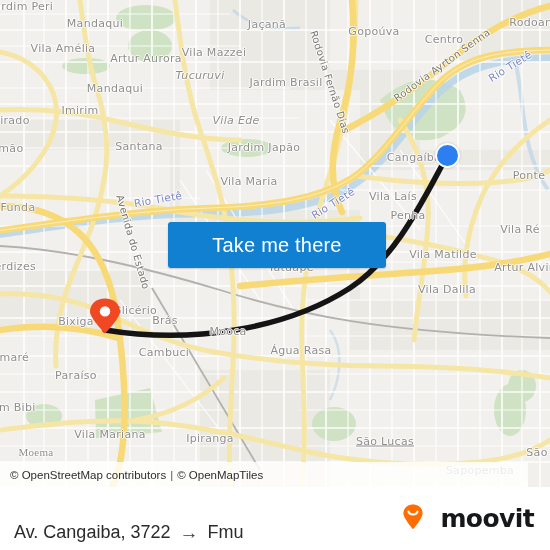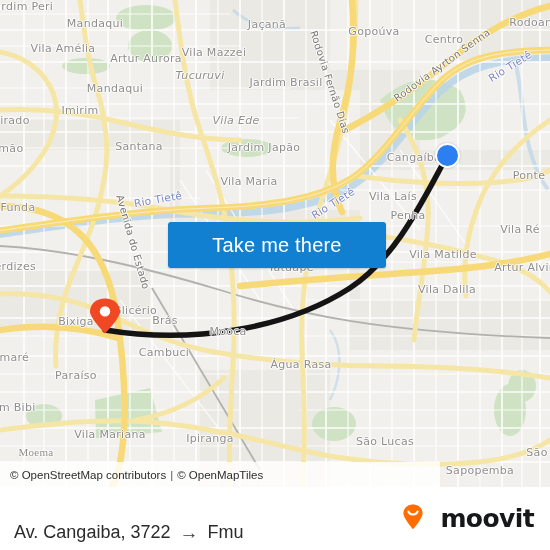--- a/index.html
+++ b/index.html
@@ -99,21 +99,21 @@
     cursor: pointer;
     padding: 0;
     box-shadow: 0 1px 2px rgba(0,0,0,.18);
   }
 
   
   #attrib {
     position: absolute;
     left: 0;
     top: 462px;
-    width: 440px;
+    width: 528px;
     height: 25px;
     background: rgba(255,255,255,.82);
     display: flex;
     align-items: center;
     padding-left: 10px;
     box-sizing: border-box;
     font-size: 11.5px;
     color: #2d2d2d;
     font-family: "Liberation Sans", sans-serif;
   }
@@ -361,26 +361,26 @@
         <div class="lbl" style="left: 12px; top: 266px;">Perdizes</div>
         <div class="lbl" style="left: 443px; top: 254px;">Vila Matilde</div>
         <div class="lbl" style="left: 527px; top: 267px;">Artur Alvim</div>
         <div class="lbl" style="left: 165px; top: 274px; margin-top: 46px;">Brás</div>
         <div class="lbl" style="left: 291px; top: 267px;">Tatuapé</div>
         <div class="lbl" style="left: 447px; top: 289px;">Vila Dalila</div>
         <div class="lbl" style="left: 135px; top: 310px;">Glicério</div>
         <div class="lbl" style="left: 76px; top: 321px;">Bixiga</div>
         <div class="lbl" style="left: 228px; top: 331px;">Mooca</div>
         <div class="lbl" style="left: 164px; top: 352px;">Cambuci</div>
-        <div class="lbl" style="left: 301px; top: 364px;">Água Rasa</div>
+        <div class="lbl" style="left: 301px; top: 350px;">Água Rasa</div>
         <div class="lbl" style="left: 7px; top: 357px;">Sumaré</div>
         <div class="lbl" style="left: 76px; top: 375px;">Paraíso</div>
         <div class="lbl" style="left: 8px; top: 407px;">Itaim Bibi</div>
         <div class="lbl" style="left: 210px; top: 438px;">Ipiranga</div>
-        <div class="lbl" style="left: 385px; top: 441px;">São Lucas</div>
+        <div class="lbl" style="left: 385px; top: 441px; text-decoration: underline;">São Lucas</div>
         <div class="lbl" style="left: 110px; top: 434px;">Vila Mariana</div>
         <div class="lbl" style="left: 36px; top: 452px; font-family: Liberation Serif, serif;">Moema</div>
         <div class="lbl" style="left: 480px; top: 470px;">Sapopemba</div>
         <div class="lbl" style="left: 537px; top: 452px;">São</div>
         <div class="lbl" style="left: 84px; top: 506px;">Mirandópolis</div>
       </div>
 
     <div id="origin-pin">
       <svg viewBox="0 0 34 36" width="34" height="36">
         <path d="M17 35.5 C17 35.5 32 20.5 32 13.6 C32 5.6 25.3 0.5 17 0.5

